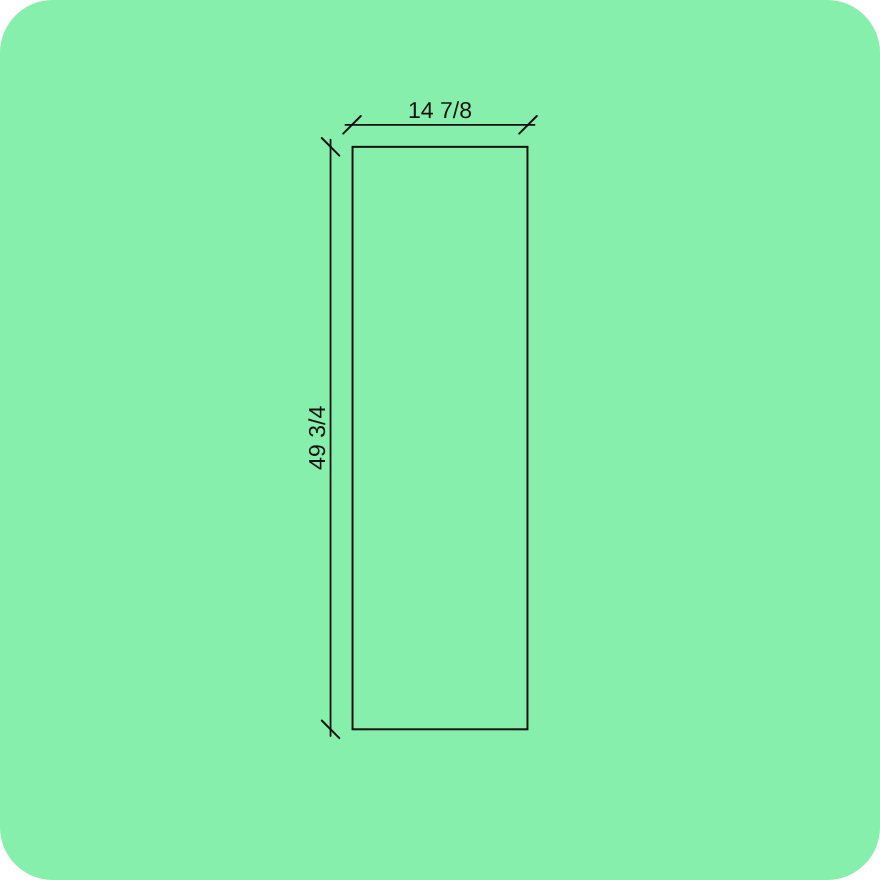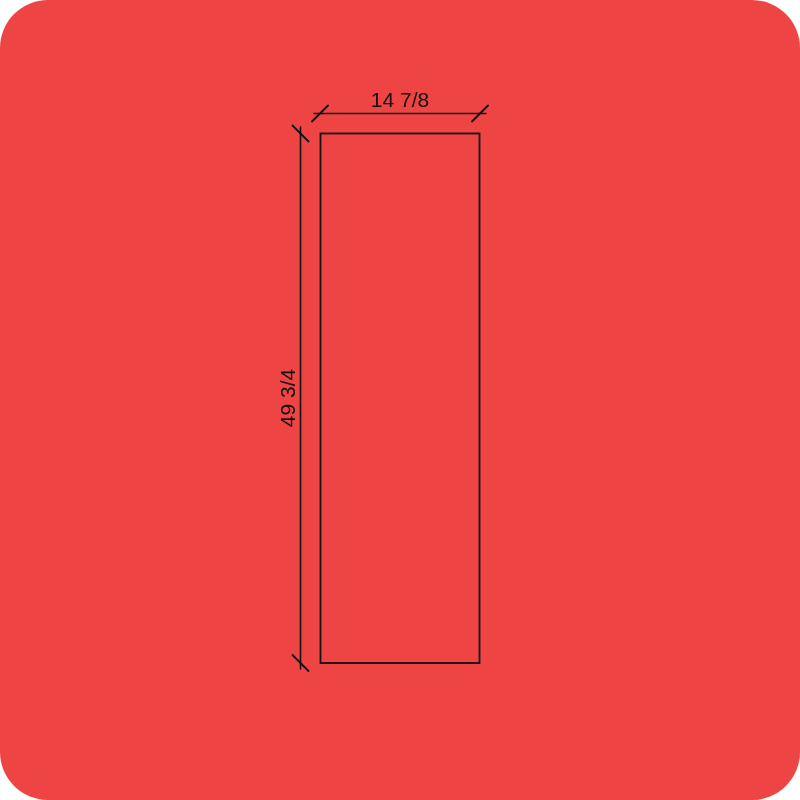--- a/index.html
+++ b/index.html
@@ -7,21 +7,21 @@
     padding: 0;
     width: 800px;
     height: 800px;
     background: #ffffff;
     font-family: "Liberation Sans", sans-serif;
   }
   .canvas {
     position: relative;
     width: 800px;
     height: 800px;
-    background: #ef4444;
+    background: #86efac;
     border-radius: 48px;
     overflow: hidden;
   }
   svg { display: block; }
   .outline {
     fill: none;
     stroke: #111111;
     stroke-width: 1.8;
   }
   .dim-line {

